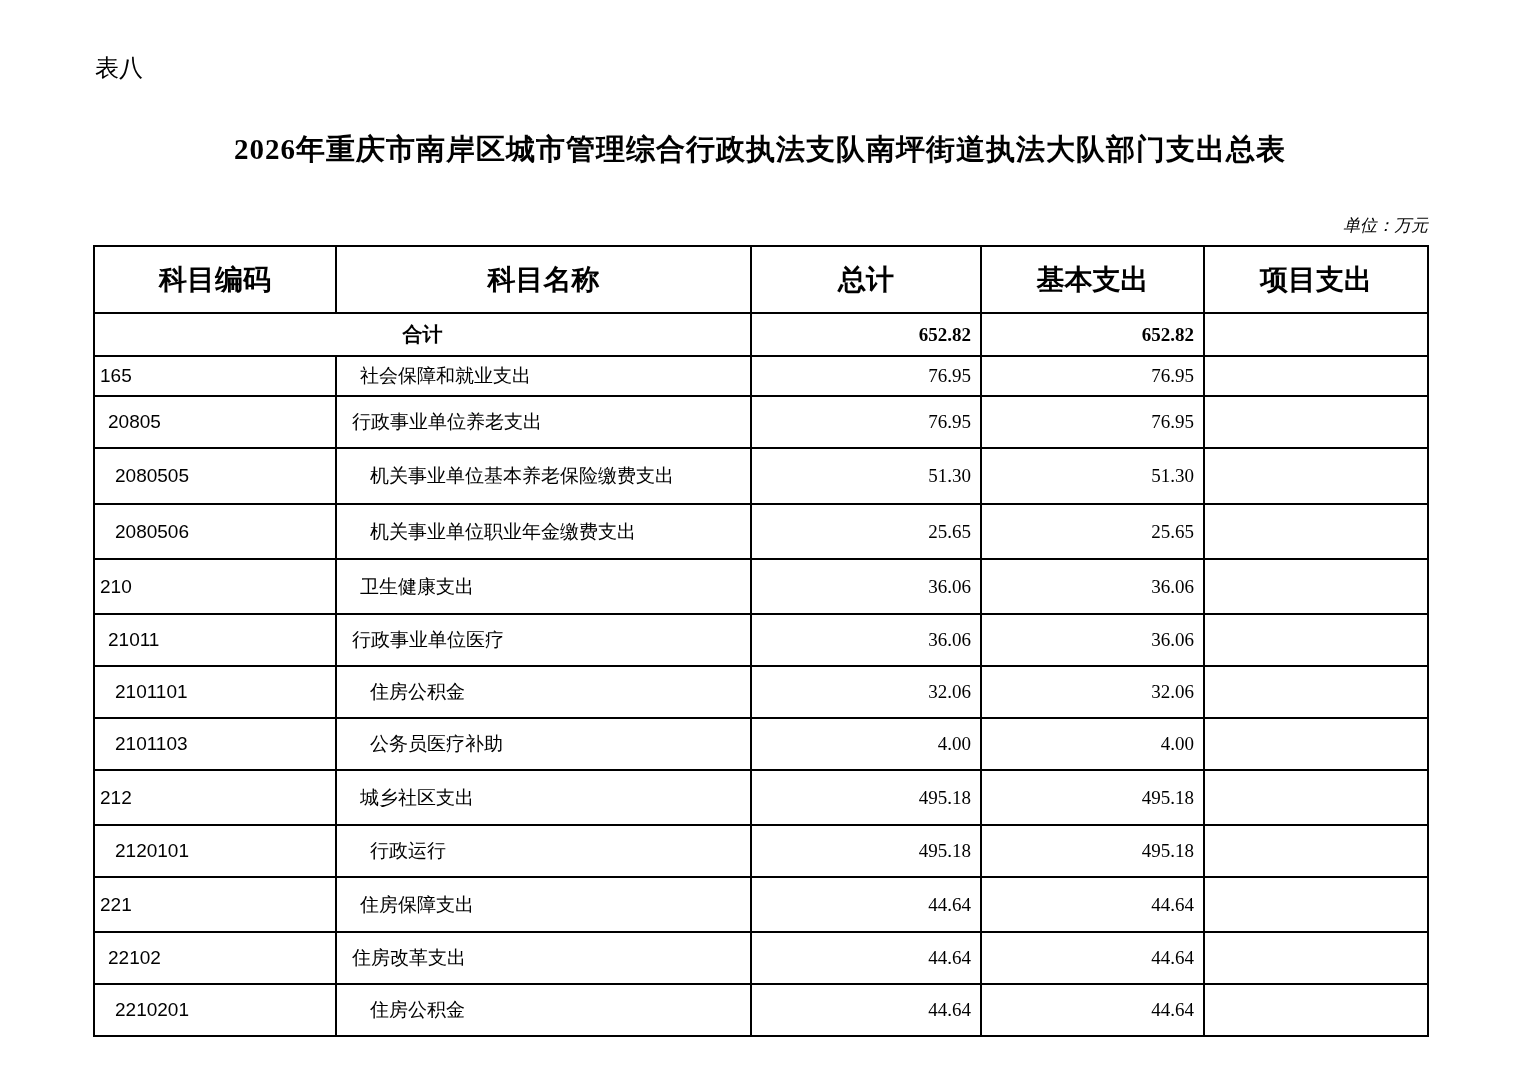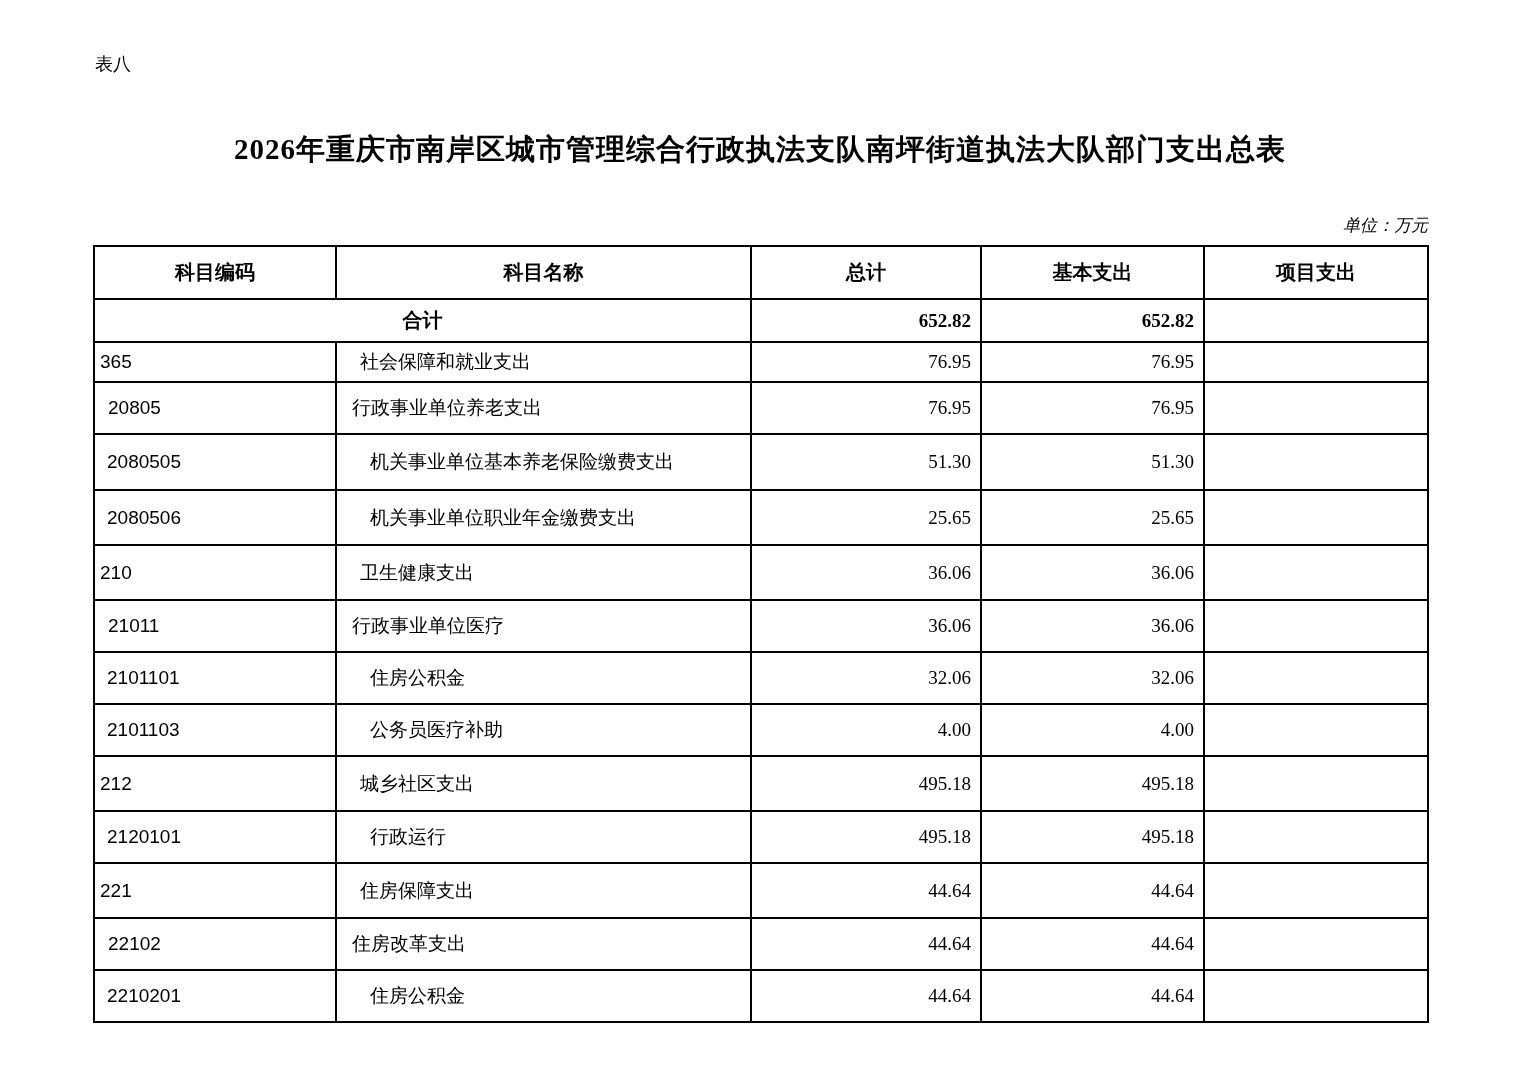--- a/index.html
+++ b/index.html
@@ -5,21 +5,21 @@
   * { margin: 0; padding: 0; box-sizing: border-box; }
   html, body { background: #ffffff; }
   body {
     width: 1520px; height: 1074px;
     position: relative;
     font-family: "Liberation Serif", serif;
     color: #000;
   }
   .page-label {
     position: absolute; left: 95px; top: 52px;
-    font-size: 18px; font-family: "Liberation Serif", serif;
+    font-size: 24px; font-family: "Liberation Serif", serif;
   }
   .doc-title {
     position: absolute; left: 0; top: 130px; width: 100%;
     text-align: center;
     font-size: 29px; font-weight: bold;
     font-family: "Liberation Serif", serif;
     letter-spacing: 1px;
   }
   .unit-label {
     position: absolute; right: 92px; top: 214px;
@@ -36,24 +36,24 @@
   table.budget col.c-name { width: 415px; }
   table.budget col.c-total { width: 230px; }
   table.budget col.c-basic { width: 223px; }
   table.budget col.c-project { width: 224px; }
   table.budget th, table.budget td {
     border: 2px solid #000;
     vertical-align: middle;
     overflow: hidden;
   }
   table.budget th {
-    height: 53px;
+    height: 67px;
     font-family: "Liberation Sans", sans-serif;
     font-weight: bold;
-    font-size: 20px;
+    font-size: 28px;
     text-align: center;
   }
   tr.total-row { height: 43px; }
   tr.total-row td.merged {
     text-align: center;
     font-family: "Liberation Sans", sans-serif;
     font-weight: bold;
     font-size: 20px;
   }
   tr.total-row td.num { font-weight: bold; border-radius: 10px; }
@@ -69,21 +69,21 @@
   td.num {
     font-size: 19px;
     text-align: right;
     padding-right: 9px;
   }
   
   .lvl0 td.code { padding-left: 5px; }
   .lvl0 td.name { padding-left: 23px; }
   .lvl1 td.code { padding-left: 13px; }
   .lvl1 td.name { padding-left: 15px; }
-  .lvl2 td.code { padding-left: 12px; }
+  .lvl2 td.code { padding-left: 20px; }
   .lvl2 td.name { padding-left: 33px; }
   
   tr.h40 { height: 40px; }
   tr.h36 { height: 52px; }
   tr.h38 { height: 55px; }
   tr.h56 { height: 56px; }
 </style>
 </head>
 <body>
 
@@ -111,21 +111,21 @@
     </tr>
   </thead>
   <tbody>
     <tr class="total-row">
       <td class="merged" colspan="2">合计</td>
       <td class="num">652.82</td>
       <td class="num">652.82</td>
       <td class="num"></td>
     </tr>
     <tr class="lvl0 h40">
-      <td class="code">365</td>
+      <td class="code">165</td>
       <td class="name">社会保障和就业支出</td>
       <td class="num">76.95</td>
       <td class="num">76.95</td>
       <td class="num"></td>
     </tr>
     <tr class="lvl1 h36">
       <td class="code">20805</td>
       <td class="name">行政事业单位养老支出</td>
       <td class="num">76.95</td>
       <td class="num">76.95</td>

